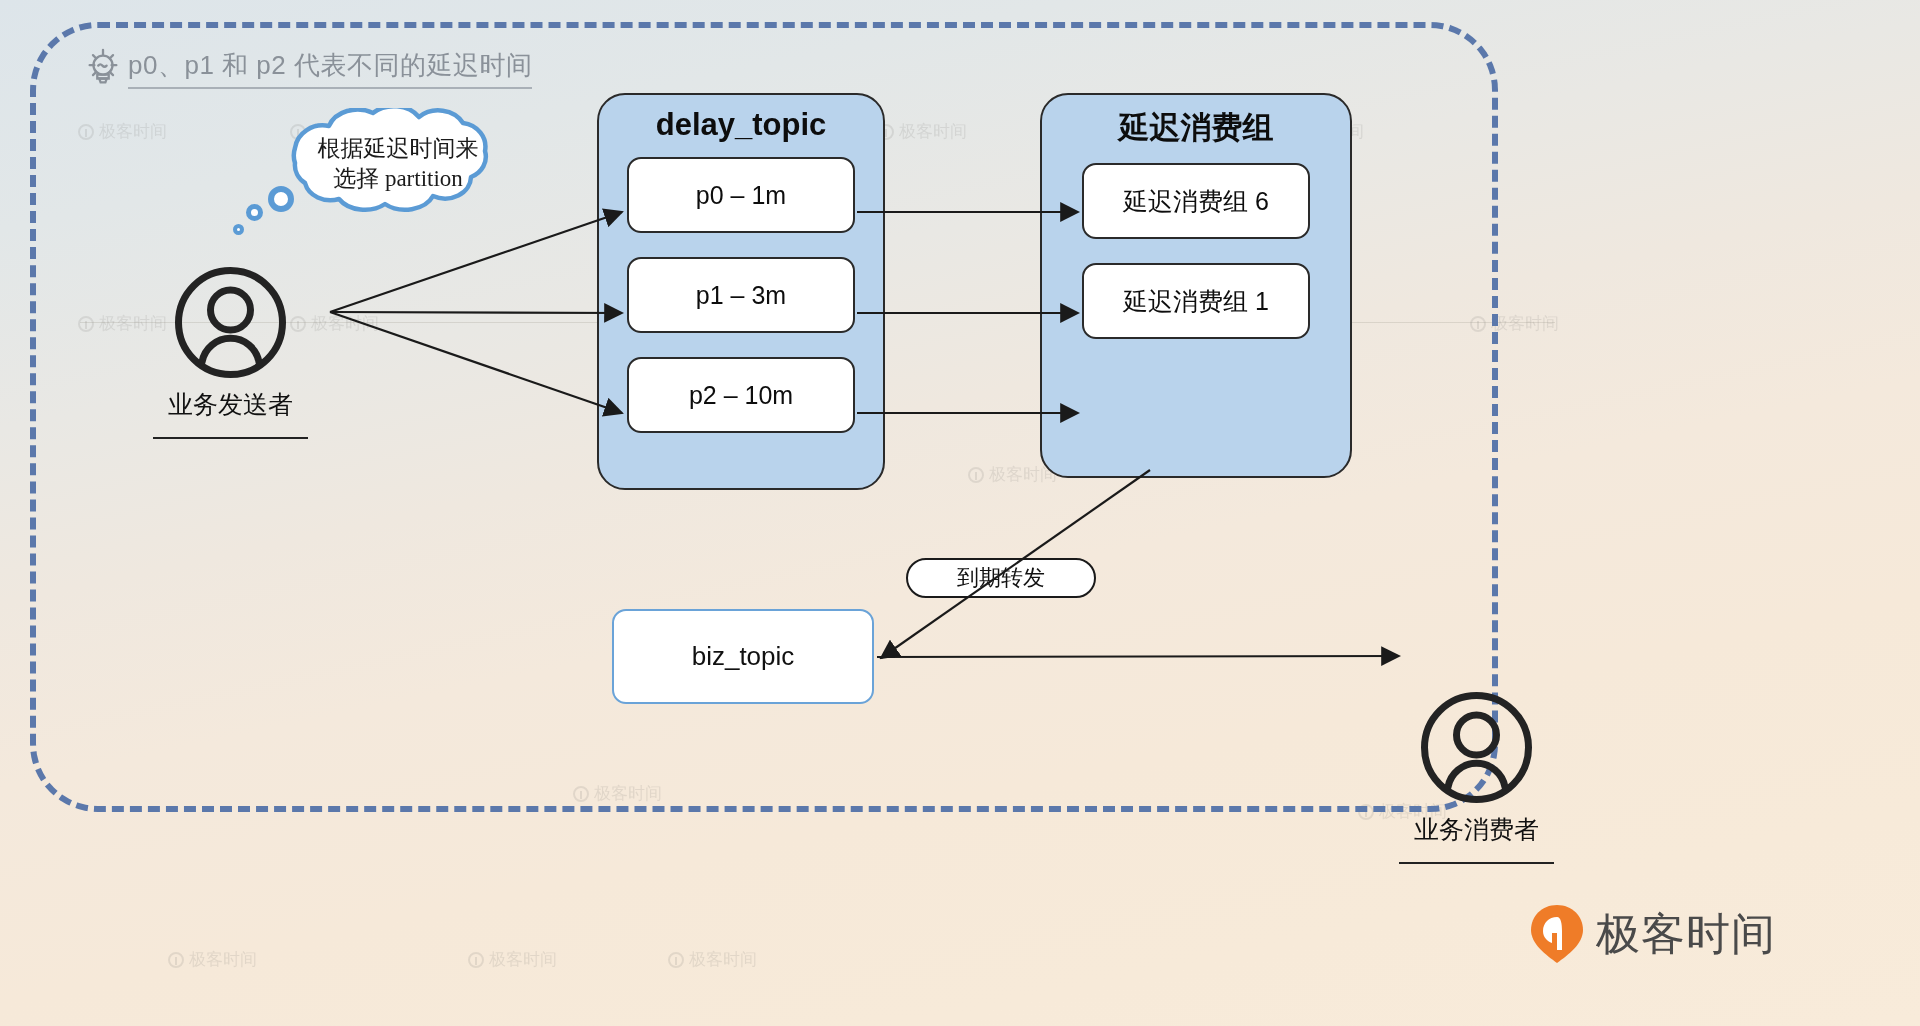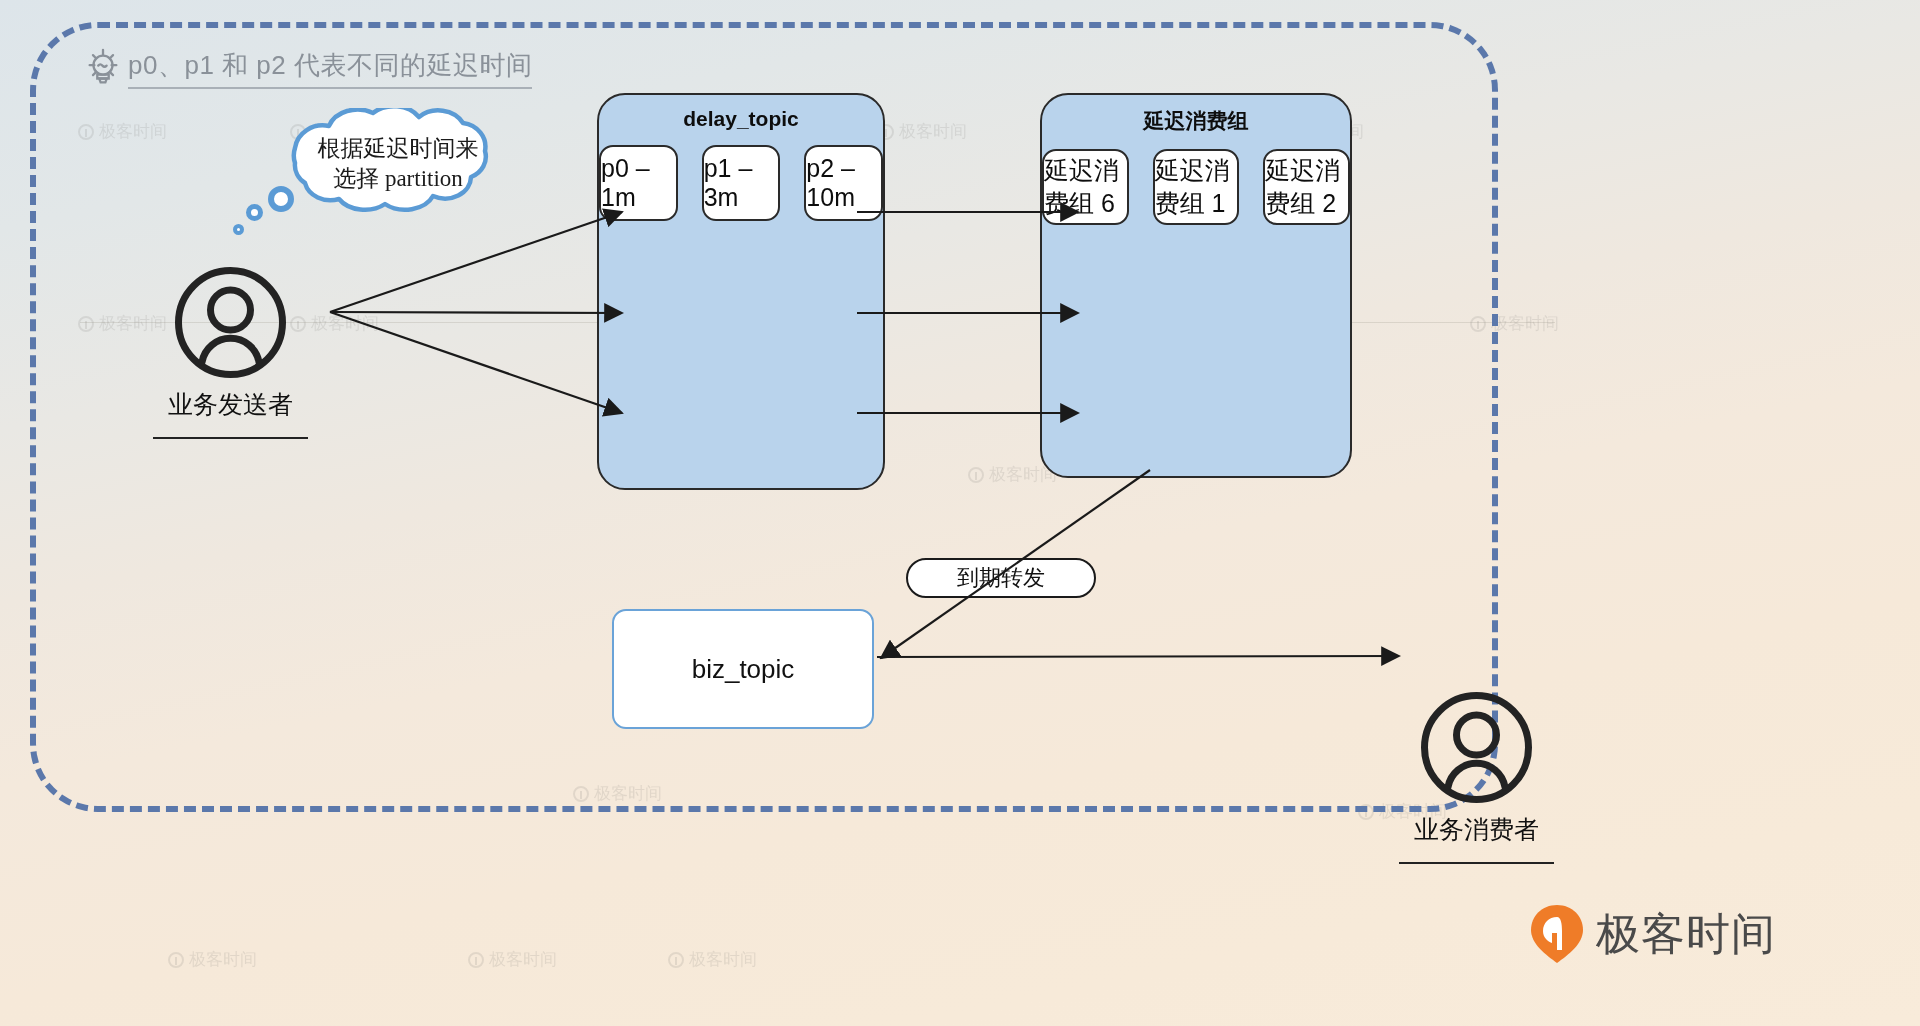--- a/index.html
+++ b/index.html
@@ -129,49 +129,49 @@
   
   .group {
     position: absolute;
     background: #b9d3ec;
     border: 2.5px solid #2a2a2a;
     border-radius: 28px;
     padding-top: 12px;
   }
   .group-title {
     text-align: center;
-    font-size: 21px;
+    font-size: 31px;
     font-weight: bold;
     color: #0d0d0d;
     margin-bottom: 14px;
   }
   .group-items {
     display: flex;
-    flex-direction: row;
+    flex-direction: column;
     gap: 24px;
     align-items: center;
   }
   .chip {
     background: #ffffff;
     border: 2.5px solid #2a2a2a;
     border-radius: 14px;
     display: flex;
     align-items: center;
     justify-content: center;
     font-size: 25px;
     color: #0d0d0d;
   }
   #delay-topic-group .chip { width: 228px; height: 76px; }
   #delay-consumer-group .chip { width: 228px; height: 76px; }
 
   
   #biz-topic {
     position: absolute;
     left: 612px; top: 609px;
-    width: 262px; height: 120px;
+    width: 262px; height: 95px;
     background: #fff;
     border: 2.5px solid #6aa3d8;
     border-radius: 14px;
     display: flex;
     align-items: center;
     justify-content: center;
     font-size: 26px;
     color: #111;
   }
 
@@ -343,21 +343,20 @@
       <div class="chip">p1 – 3m</div>
       <div class="chip">p2 – 10m</div>
     </div>
   </div>
 
   <div class="group" id="delay-consumer-group" style="left:1040px; top:93px; width:312px; height:385px;">
     <div class="group-title">延迟消费组</div>
     <div class="group-items">
       <div class="chip">延迟消费组 6</div>
       <div class="chip">延迟消费组 1</div>
-      <div class="chip">延迟消费组 2</div>
     </div>
   </div>
 
   <div id="biz-topic">biz_topic</div>
 
   <div id="forward-pill">到期转发</div>
 
   <svg id="arrows">
     <defs>
       <marker id="ah" viewBox="0 0 10 10" refX="9" refY="5" markerWidth="9" markerHeight="9" orient="auto-start-reverse">

